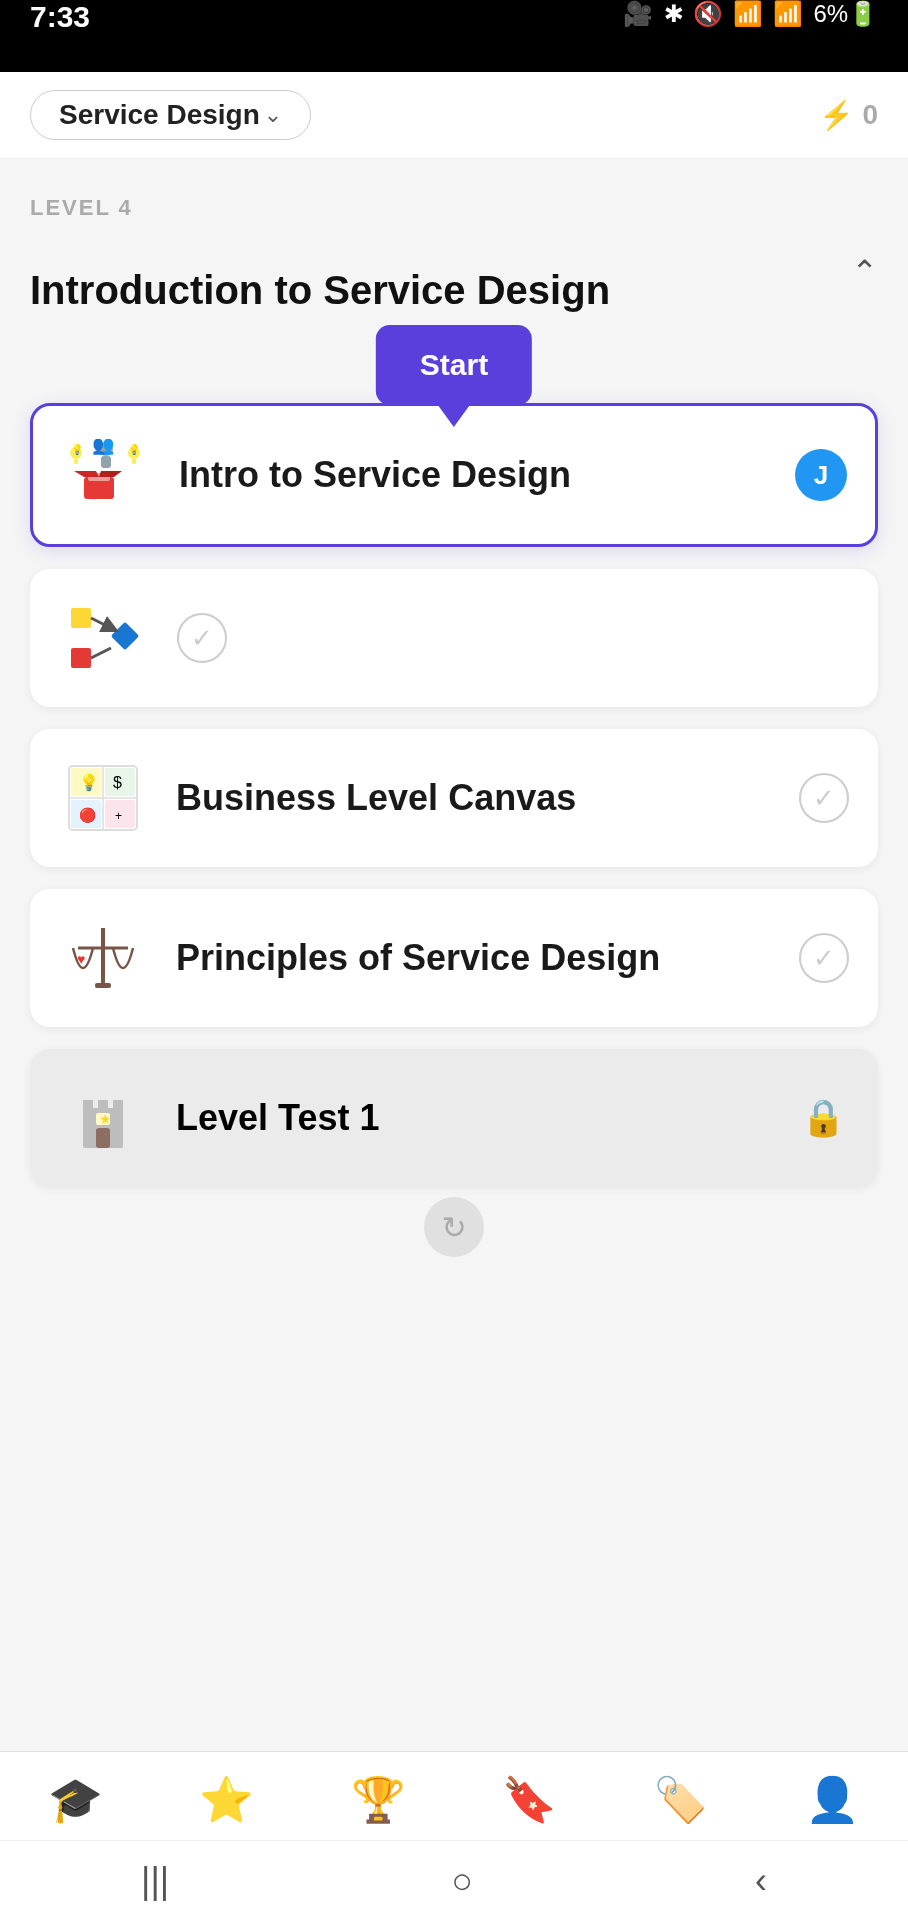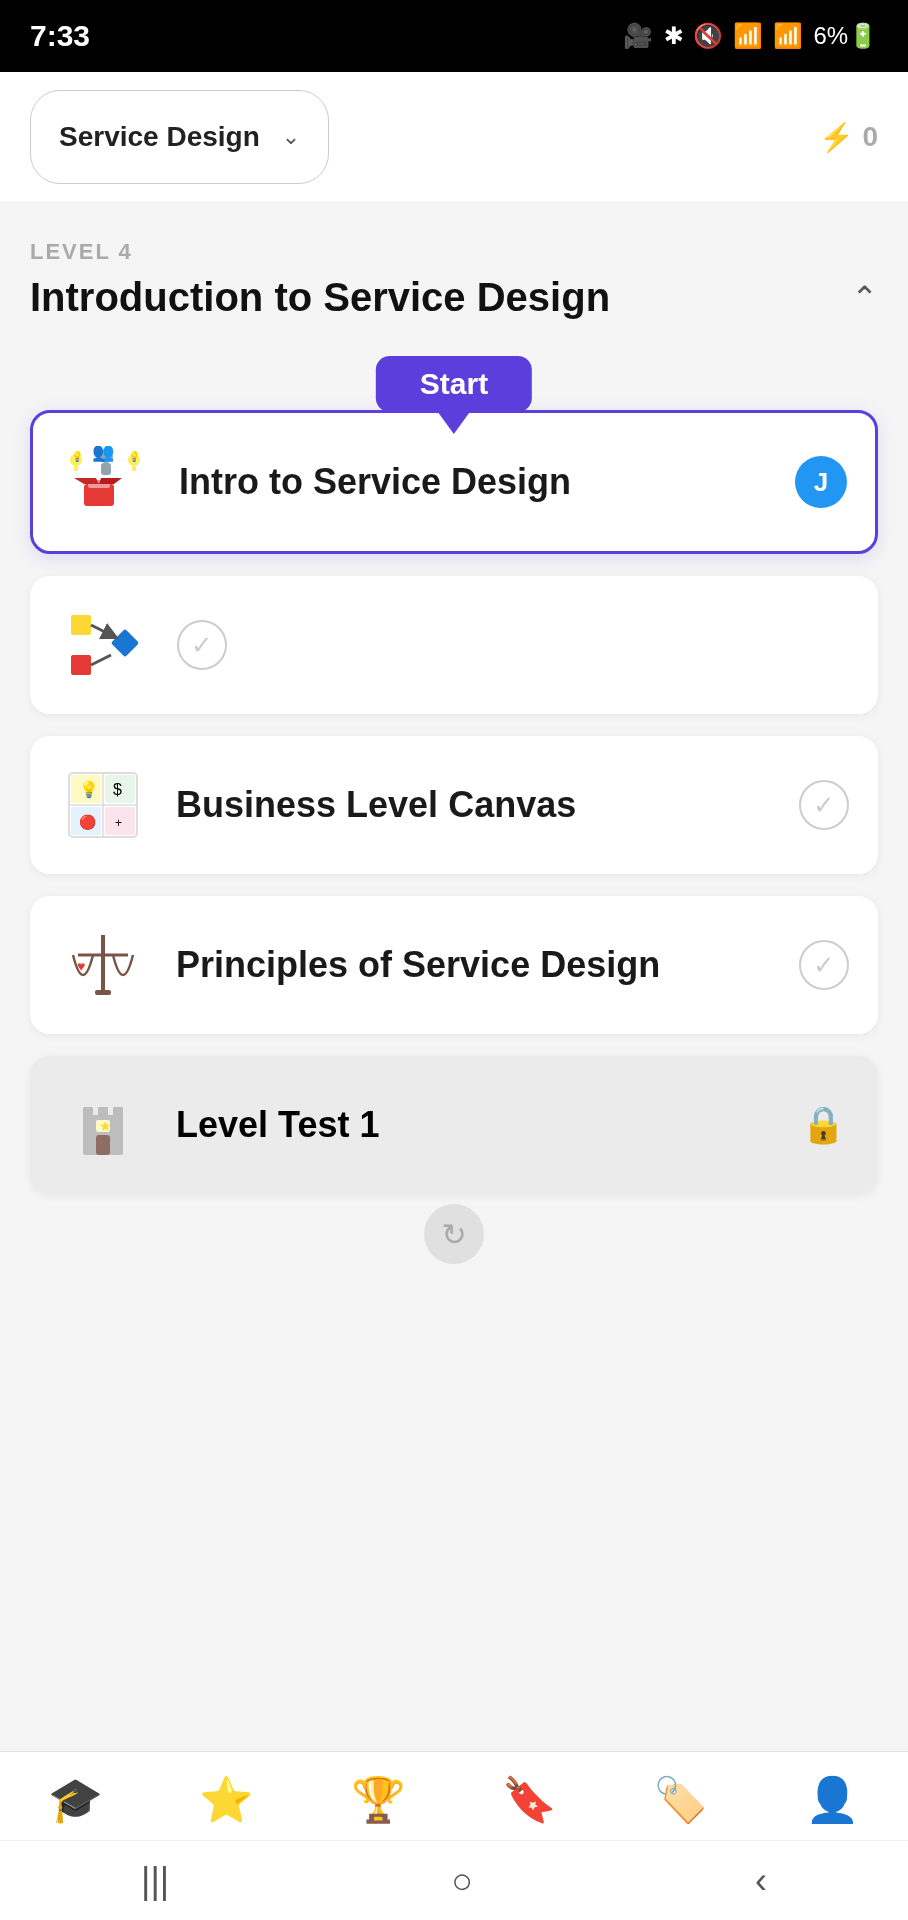--- a/index.html
+++ b/index.html
@@ -13,21 +13,21 @@
       display: flex;
       flex-direction: column;
     }
 
     
     .status-bar {
       background: #000;
       color: #fff;
       display: flex;
       justify-content: space-between;
-      align-items: center;
+      align-items: flex-start;
       padding: 0 30px;
       height: 72px;
       flex-shrink: 0;
     }
     .status-time {
       font-size: 30px;
       font-weight: bold;
     }
     .status-icons {
       display: flex;
@@ -41,25 +41,25 @@
       background: #fff;
       display: flex;
       align-items: center;
       justify-content: space-between;
       padding: 18px 30px;
       border-bottom: 1px solid #eee;
     }
     .course-selector {
       display: flex;
       align-items: center;
-      gap: 22px;
+      gap: 4px;
       background: #fff;
       border: 1.5px solid #ccc;
       border-radius: 30px;
-      padding: 30px 28px;
+      padding: 8px 28px;
       cursor: pointer;
     }
     .course-selector-label {
       font-size: 28px;
       font-weight: 600;
       color: #222;
     }
     .chevron-down {
       font-size: 22px;
       color: #555;
@@ -99,20 +99,21 @@
       display: flex;
       align-items: center;
       justify-content: space-between;
       margin-bottom: 30px;
     }
     .level-title {
       font-size: 40px;
       font-weight: 800;
       color: #111;
       flex: 1;
+      margin-top: 37px;
     }
     .collapse-icon {
       font-size: 32px;
       color: #555;
       cursor: pointer;
     }
 
     
     .lessons-list {
       display: flex;
@@ -210,23 +211,22 @@
       z-index: 10;
       display: flex;
       flex-direction: column;
       align-items: center;
     }
     .tooltip-bubble {
       background: #5b3fdc;
       color: #fff;
       font-size: 30px;
       font-weight: 700;
-      padding: 11px 44px;
+      padding: 23px 44px;
       border-radius: 14px;
-      margin-top: 24px;
     }
     .tooltip-arrow {
       width: 0;
       height: 0;
       border-left: 16px solid transparent;
       border-right: 16px solid transparent;
       border-top: 22px solid #5b3fdc;
     }
 
     

